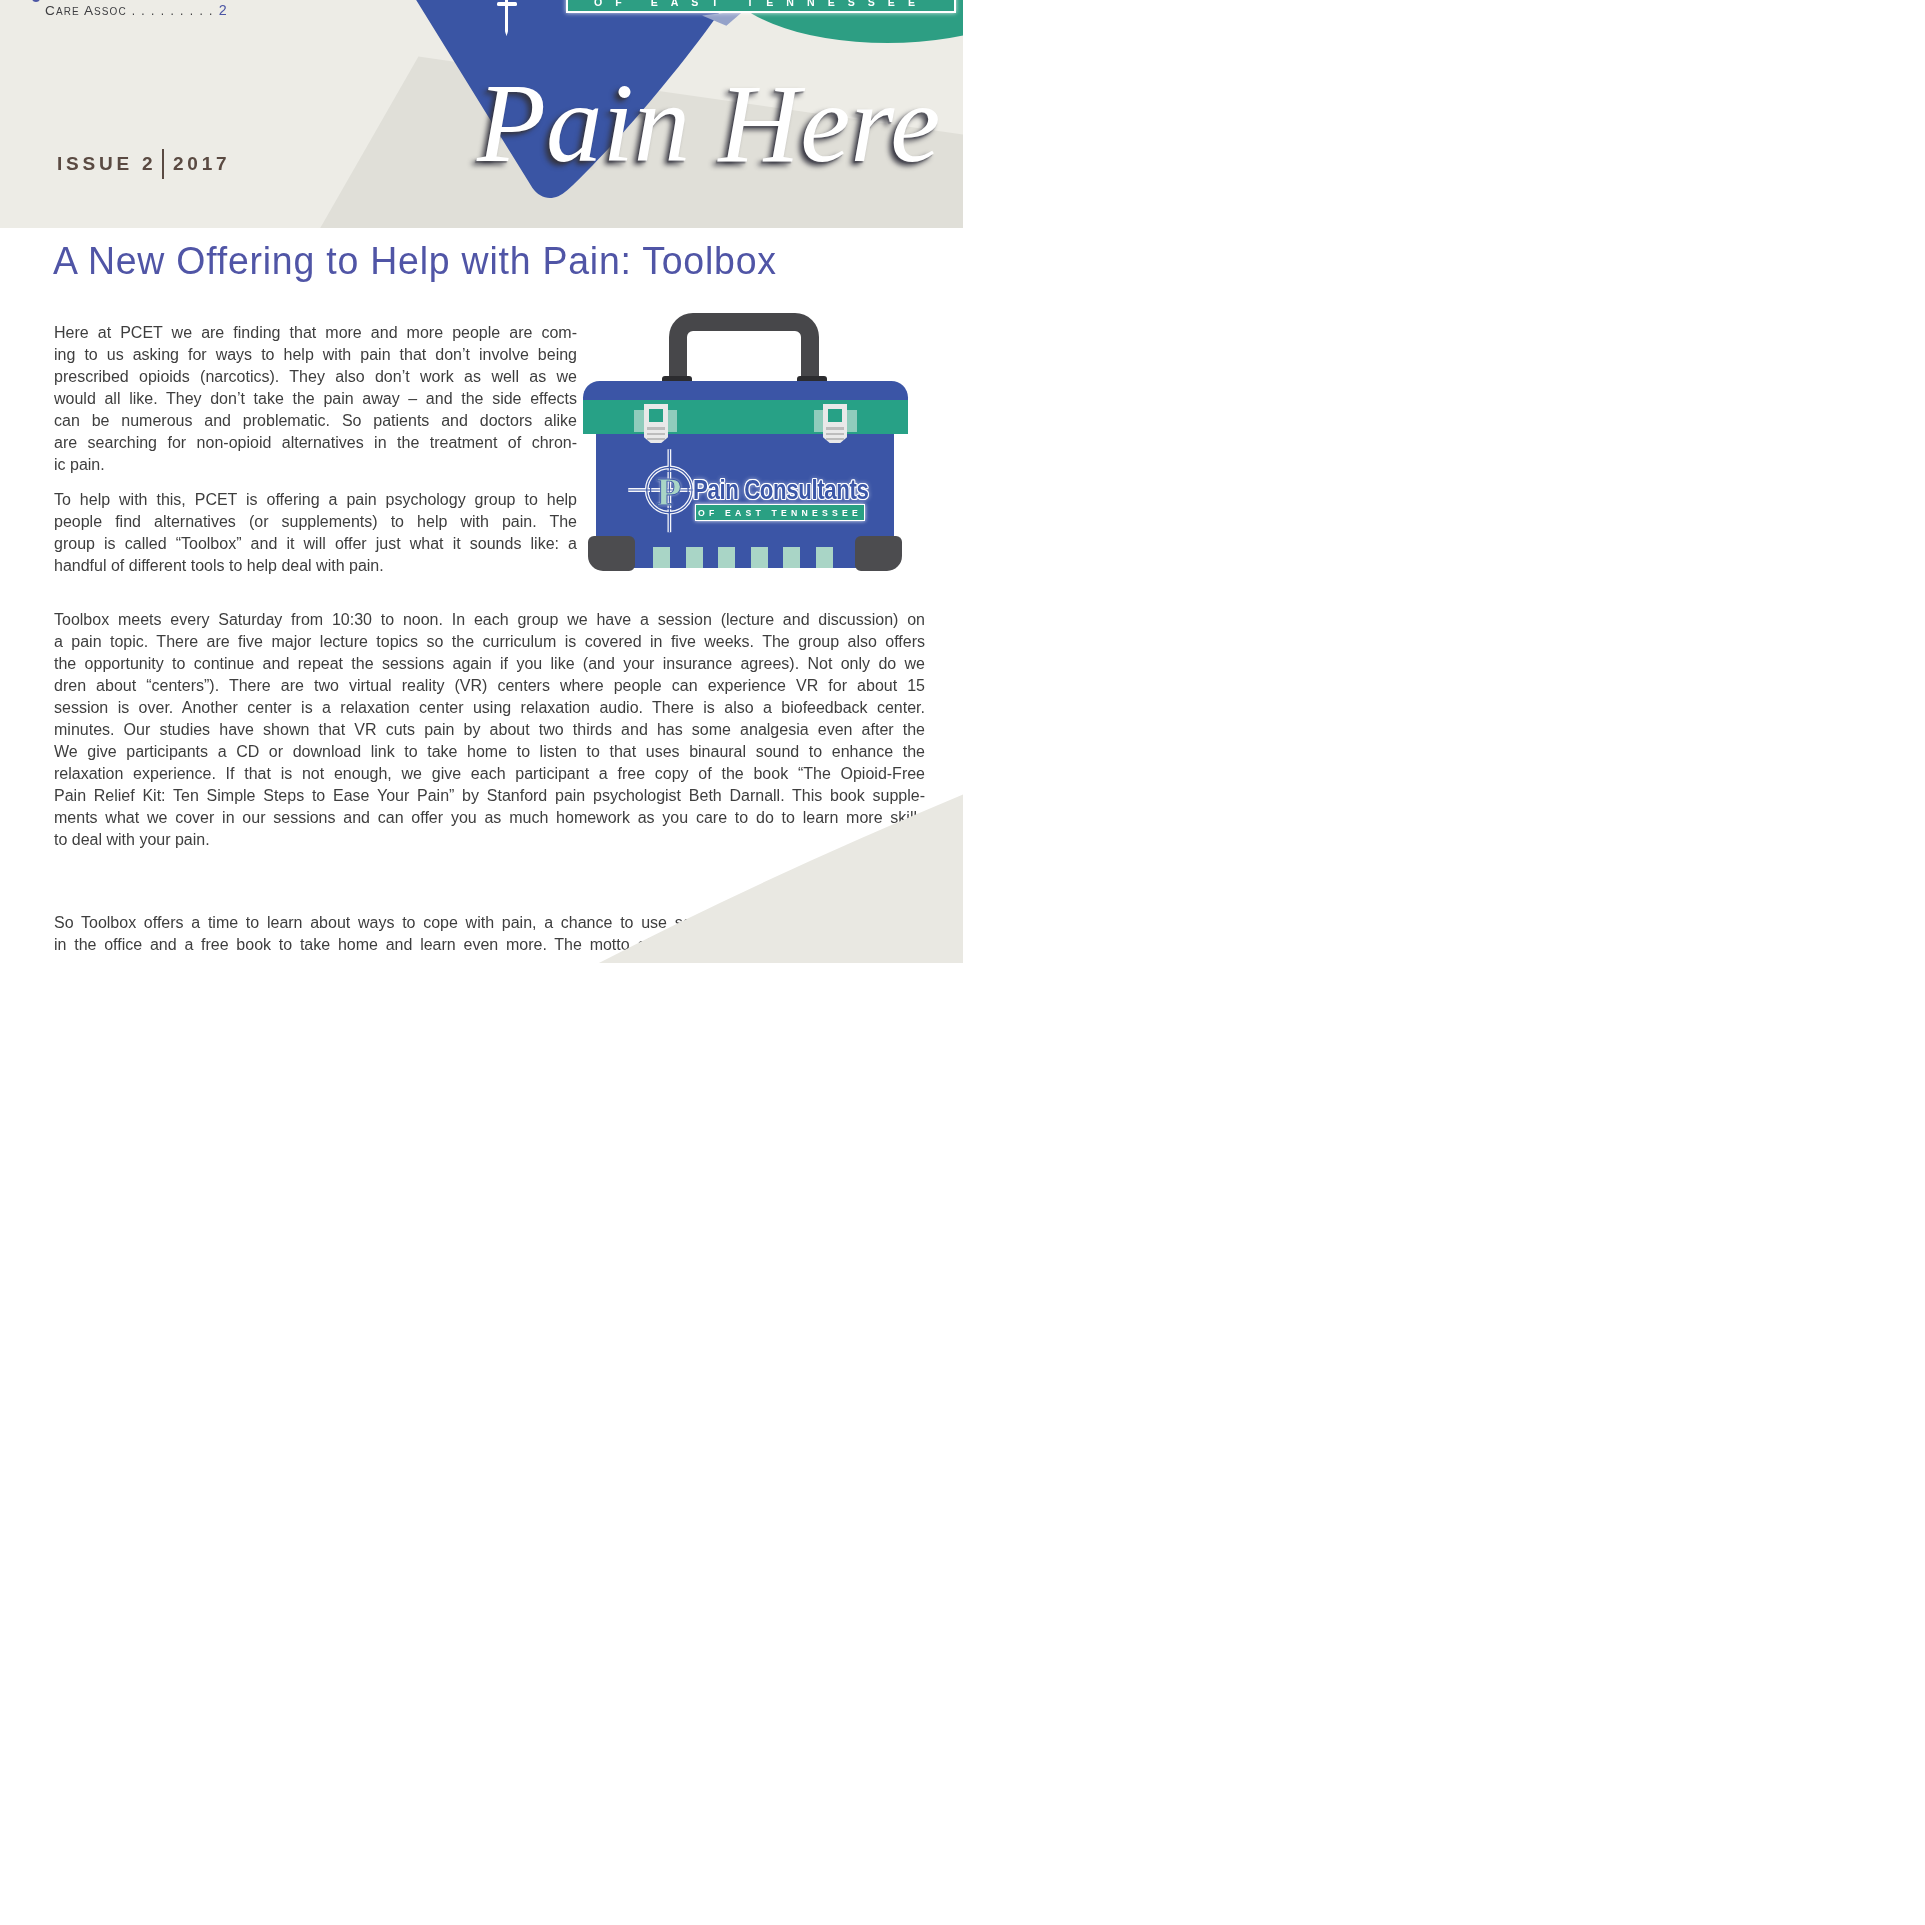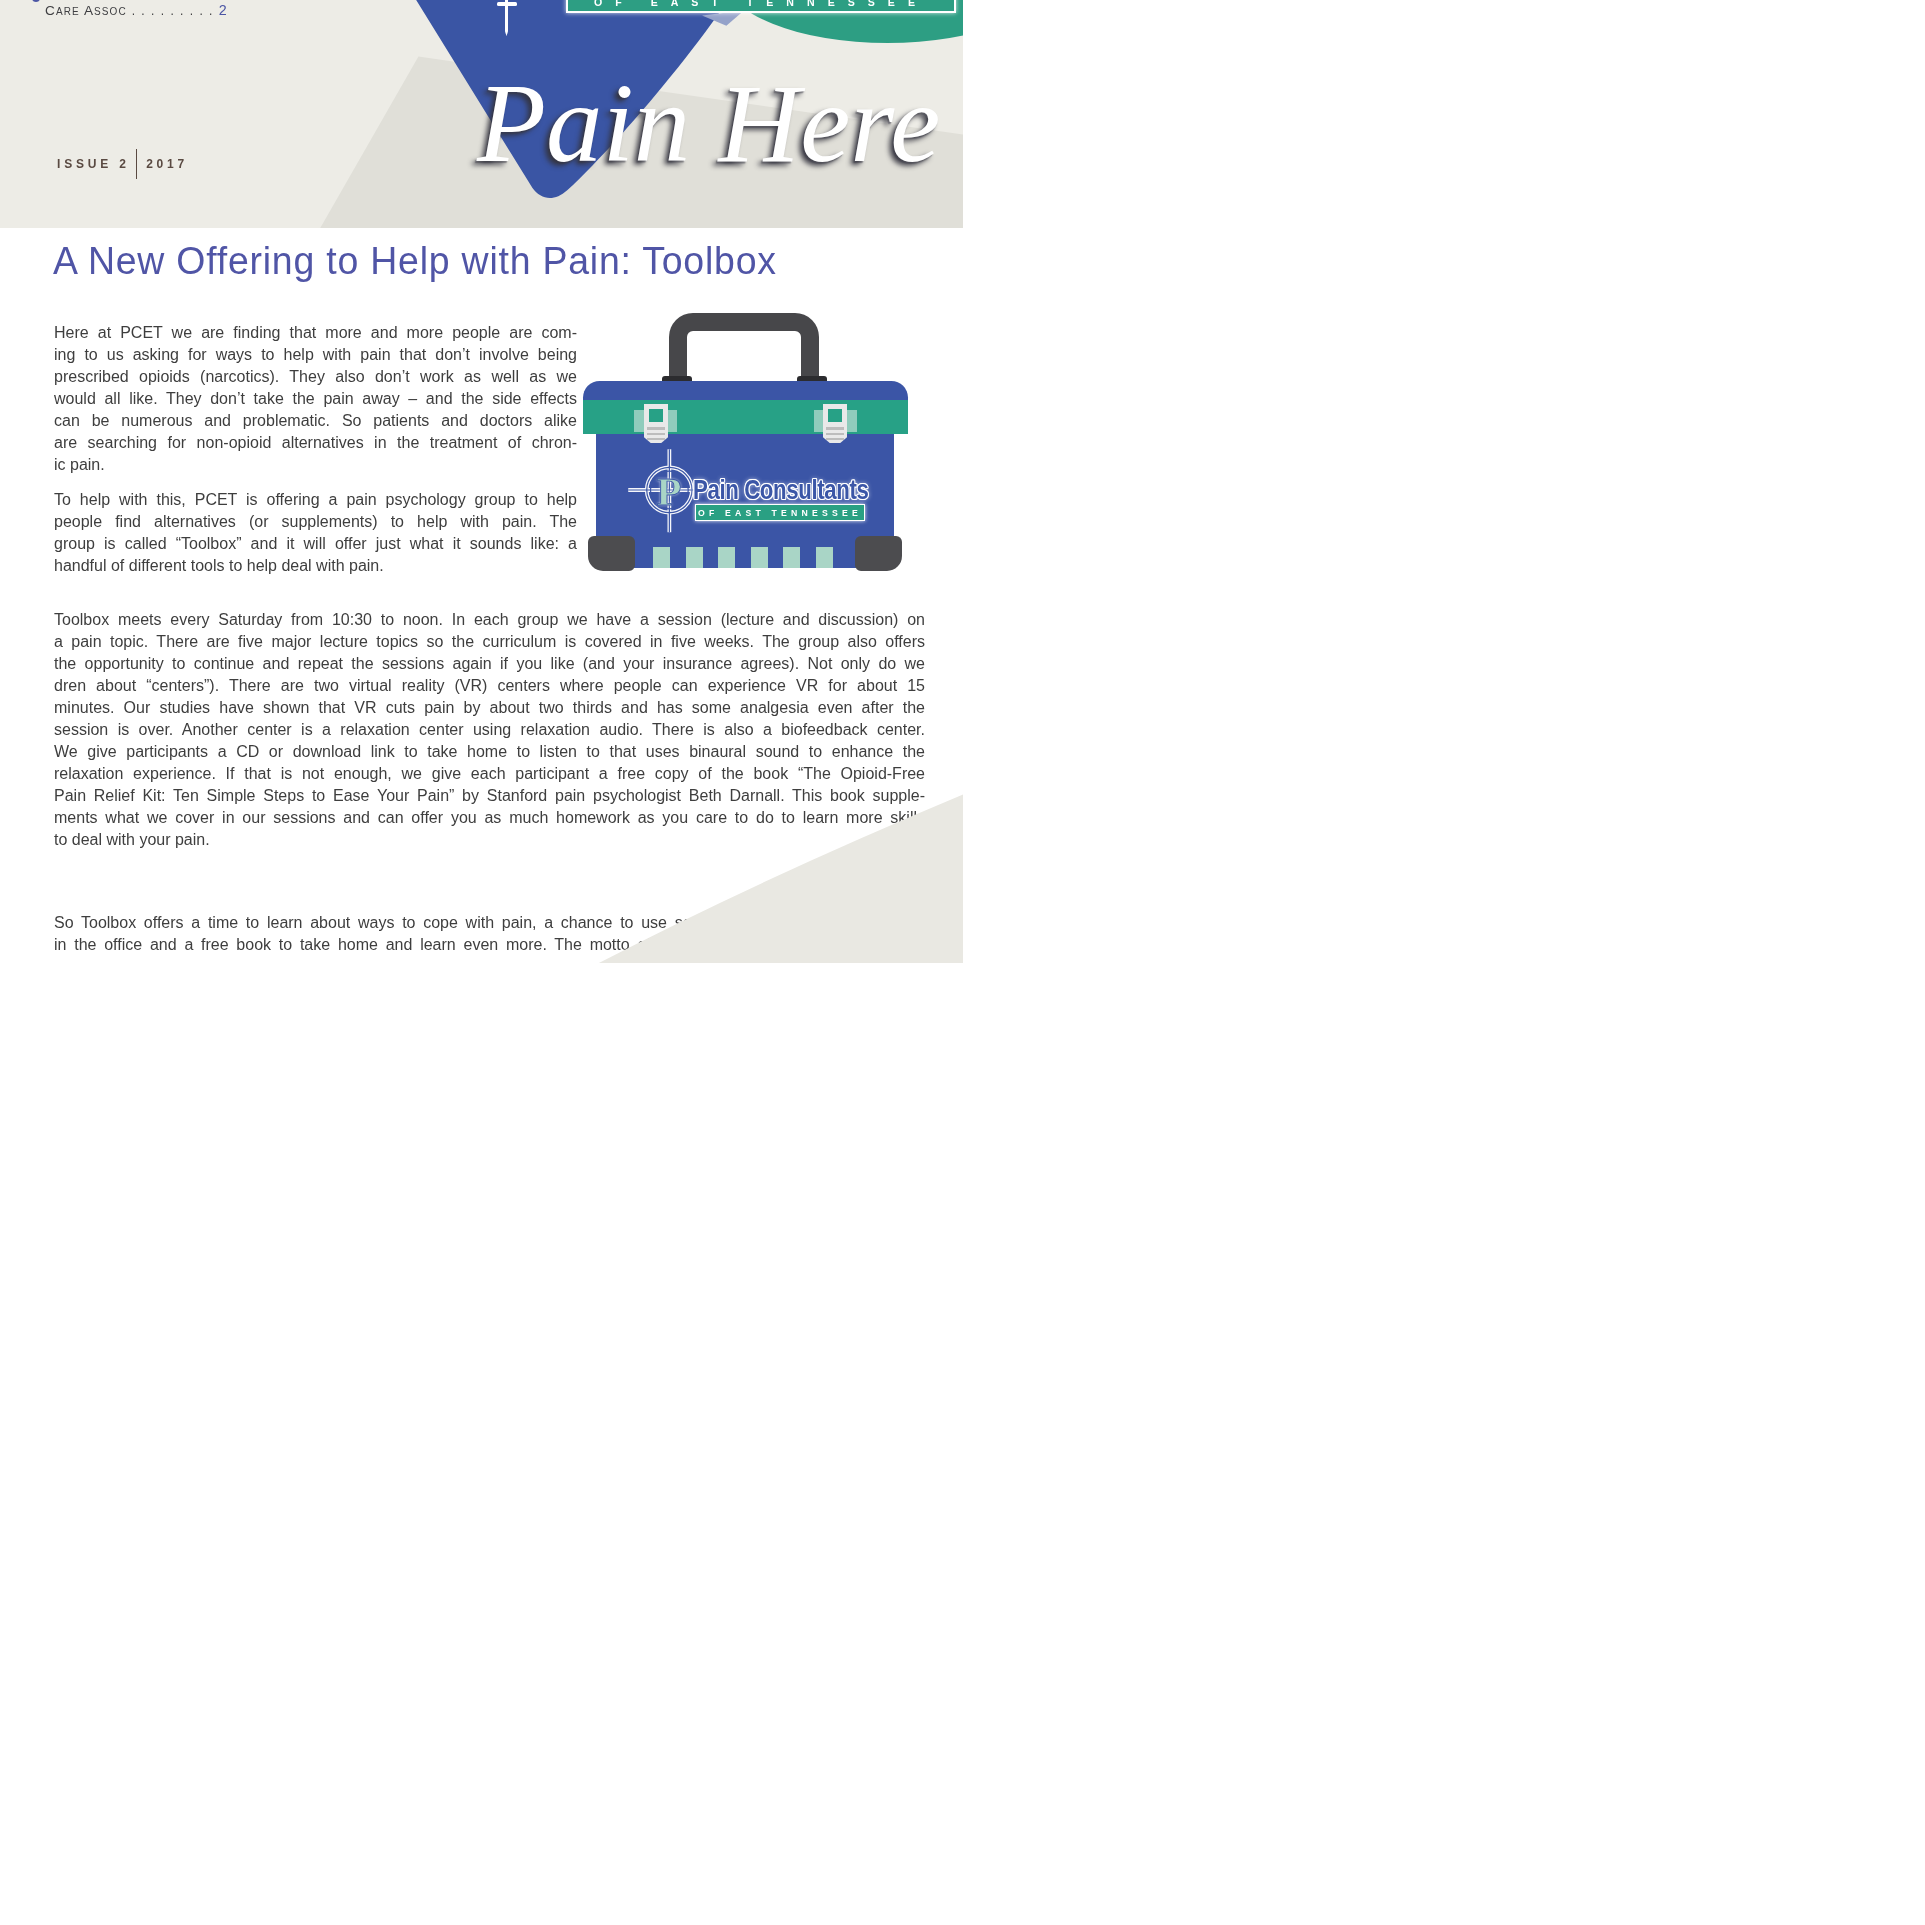--- a/index.html
+++ b/index.html
@@ -19,21 +19,21 @@
         line-height:10.6px;margin-bottom:3px;}
   .cross-v{position:absolute;left:505px;top:0;width:3px;height:36px;background:#ffffff;
         clip-path:polygon(0 0,100% 0,100% 86%,50% 100%,0 86%);box-shadow:0 0 3px rgba(255,255,255,.9);}
   .cross-h{position:absolute;left:497px;top:1.5px;width:19.6px;height:4.5px;background:#ffffff;border-radius:1.5px;}
   .toc{position:absolute;left:45px;top:2.3px;font-size:13.6px;color:#3e3e41;font-variant:small-caps;
         letter-spacing:1.1px;white-space:nowrap;}
   .toc .dots{letter-spacing:1.5px;font-variant:normal;font-size:12px;}
   .toc .pg{color:#4b55a4;font-variant:normal;font-size:14.3px;}
   .toc-tick{position:absolute;left:32px;top:-2.3px;width:8.3px;height:4.5px;background:#4b55a4;border-radius:0 0 4.5px 4.5px;}
   .issue-row{position:absolute;left:57px;top:149px;display:flex;align-items:center;color:#5a4a42;}
-  .issue-row .lbl{font-weight:bold;font-size:12px;letter-spacing:3.8px;white-space:nowrap;}
+  .issue-row .lbl{font-weight:bold;font-size:19px;letter-spacing:3.8px;white-space:nowrap;}
   .issue-row .div{width:1.5px;height:30px;background:#5a4a42;margin:0 9px 0 6px;}
   .masthead{position:absolute;top:66px;right:22.7px;font-family:"Liberation Serif",serif;font-style:italic;
         font-size:113px;line-height:113px;color:#ffffff;white-space:nowrap;
         text-shadow:-4.5px 3.8px 5.3px rgba(52,52,62,.85),-1.5px 1.5px 1.5px rgba(60,60,72,.6);}
   
   .headline{position:absolute;left:53px;top:240px;width:876px;font-size:38px;line-height:42px;
         letter-spacing:0.8px;color:#5055a6;white-space:nowrap;transform:scaleX(.985);transform-origin:left;}
   .para{position:absolute;color:#3e3e3e;font-size:16px;line-height:22px;}
   .tl{text-align:justify;text-align-last:justify;}
   .para .tl:last-child{text-align-last:left;}
@@ -133,22 +133,22 @@
       <div class="tl">To help with this, PCET is offering a pain psychology group to help</div>
       <div class="tl">people find alternatives (or supplements) to help with pain. The</div>
       <div class="tl">group is called “Toolbox” and it will offer just what it sounds like: a</div>
       <div class="tl">handful of different tools to help deal with pain.</div>
     </div>
   <div class="para p3">
       <div class="tl">Toolbox meets every Saturday from 10:30 to noon. In each group we have a session (lecture and discussion) on</div>
       <div class="tl">a pain topic. There are five major lecture topics so the curriculum is covered in five weeks. The group also offers</div>
       <div class="tl">the opportunity to continue and repeat the sessions again if you like (and your insurance agrees). Not only do we</div>
       <div class="tl">dren about “centers”). There are two virtual reality (VR) centers where people can experience VR for about 15</div>
+      <div class="tl">session is over. Another center is a relaxation center using relaxation audio. There is also a biofeedback center.</div>
       <div class="tl">minutes. Our studies have shown that VR cuts pain by about two thirds and has some analgesia even after the</div>
-      <div class="tl">session is over. Another center is a relaxation center using relaxation audio. There is also a biofeedback center.</div>
       <div class="tl">We give participants a CD or download link to take home to listen to that uses binaural sound to enhance the</div>
       <div class="tl">relaxation experience. If that is not enough, we give each participant a free copy of the book “The Opioid-Free</div>
       <div class="tl">Pain Relief Kit: Ten Simple Steps to Ease Your Pain” by Stanford pain psychologist Beth Darnall. This book supple-</div>
       <div class="tl">ments what we cover in our sessions and can offer you as much homework as you care to do to learn more skills</div>
       <div class="tl">to deal with your pain.</div>
     </div>
   <div class="para p4 justify-last">
       <div class="tl">So Toolbox offers a time to learn about ways to cope with pain, a chance to use some new pain coping tools here</div>
       <div class="tl">in the office and a free book to take home and learn even more. The motto of Toolbox is “High Teach, High Tech.”</div>
     </div>

